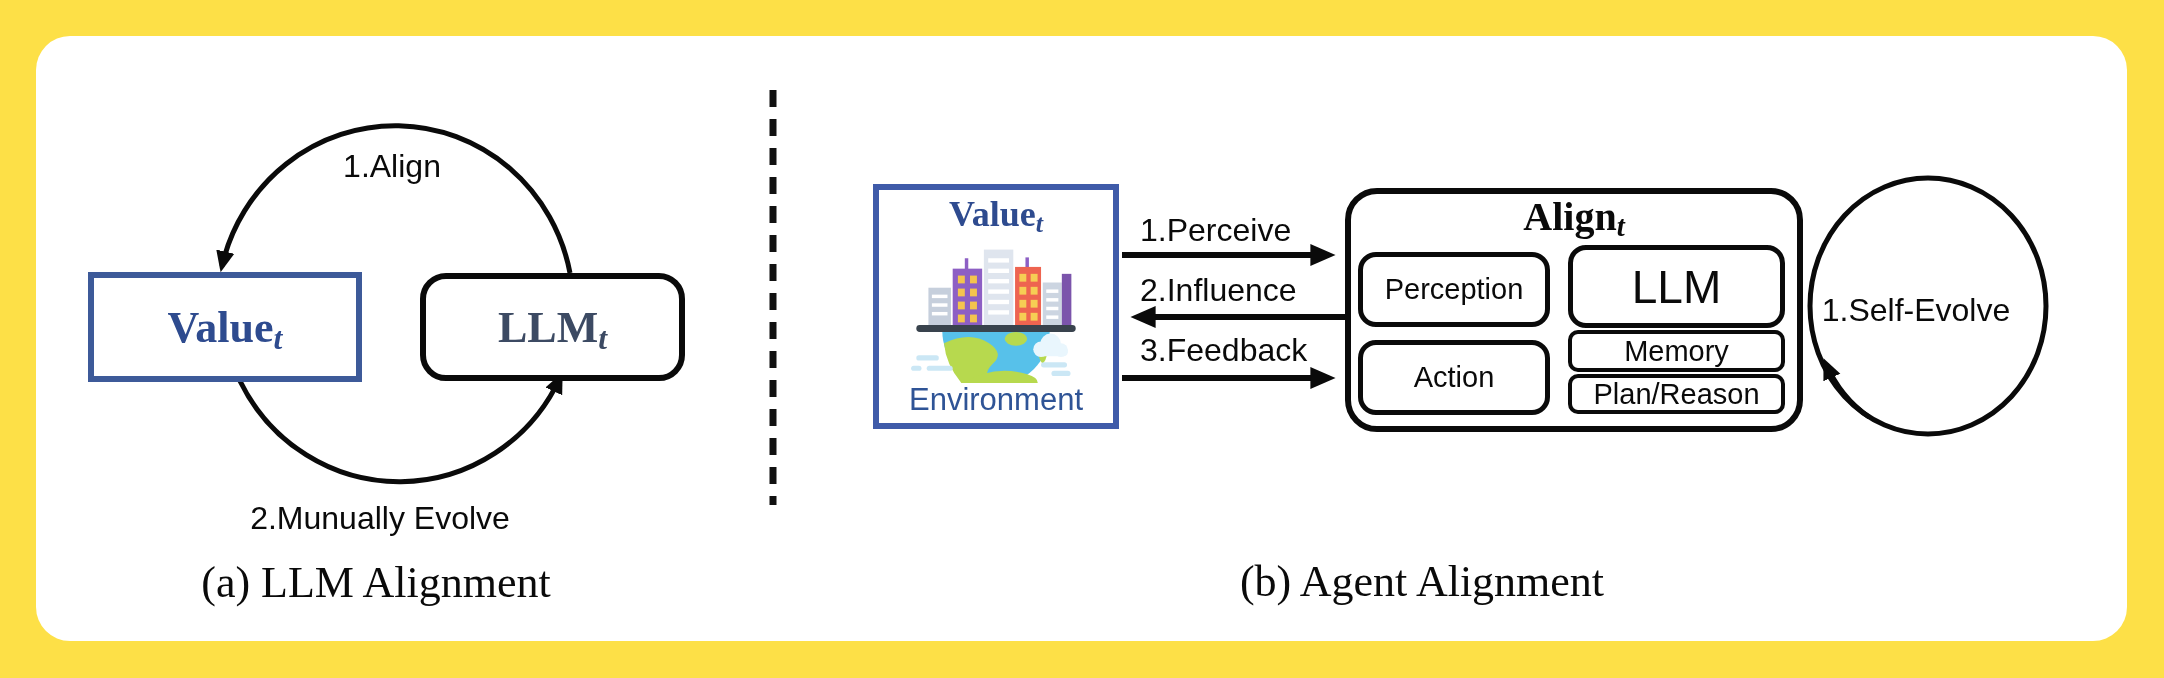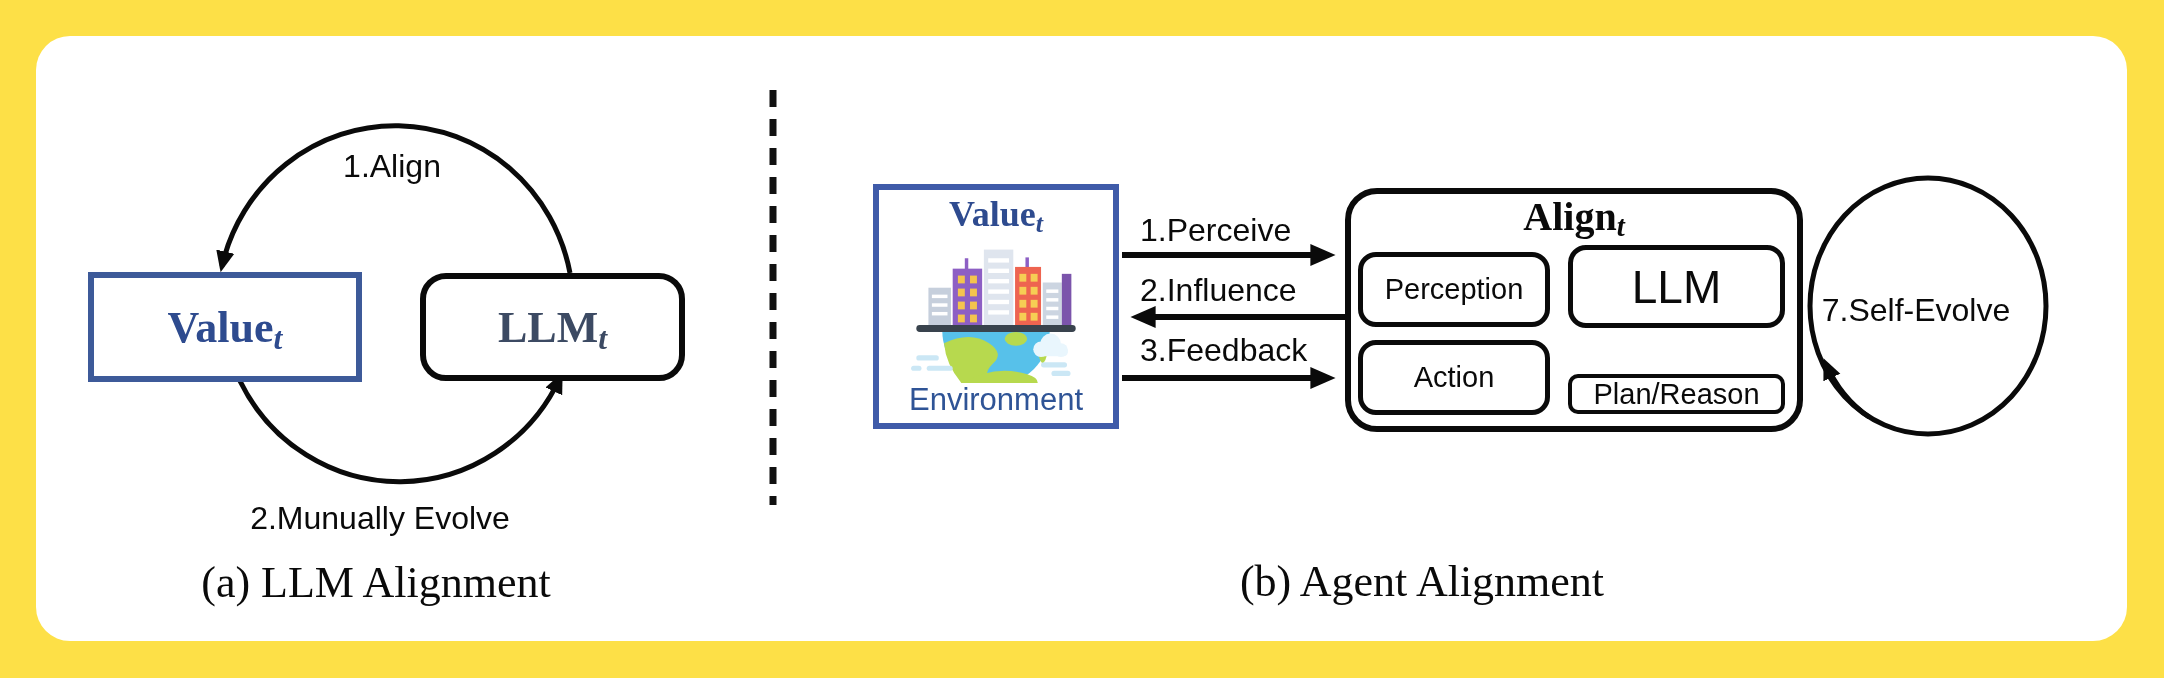--- a/index.html
+++ b/index.html
@@ -165,18 +165,19 @@
   <div class="lbl sans32" style="left:1140px;top:211px;">1.Perceive</div>
   <div class="lbl sans32" style="left:1140px;top:271px;">2.Influence</div>
   <div class="lbl sans32" style="left:1140px;top:331px;">3.Feedback</div>
 
   <div class="bx agent-box"></div>
   <div class="lbl serifname agent-title center"><span>Align</span><sub>t</sub></div>
 
   <div class="mod action">Action</div>
   <div class="mod perception">Perception</div>
   <div class="mod llm-inner">LLM</div>
+  <div class="mod memory">Memory</div>
   <div class="mod plan">Plan/Reason</div>
 
-  <div class="lbl sans32 center" style="left:1916px;top:291px;">7.Self-Evolve</div>
+  <div class="lbl sans32 center" style="left:1916px;top:291px;">1.Self-Evolve</div>
 
   <div class="lbl caption center" style="left:1422px;top:556px;">(b) Agent Alignment</div>
 </div>
 
 </body></html>

